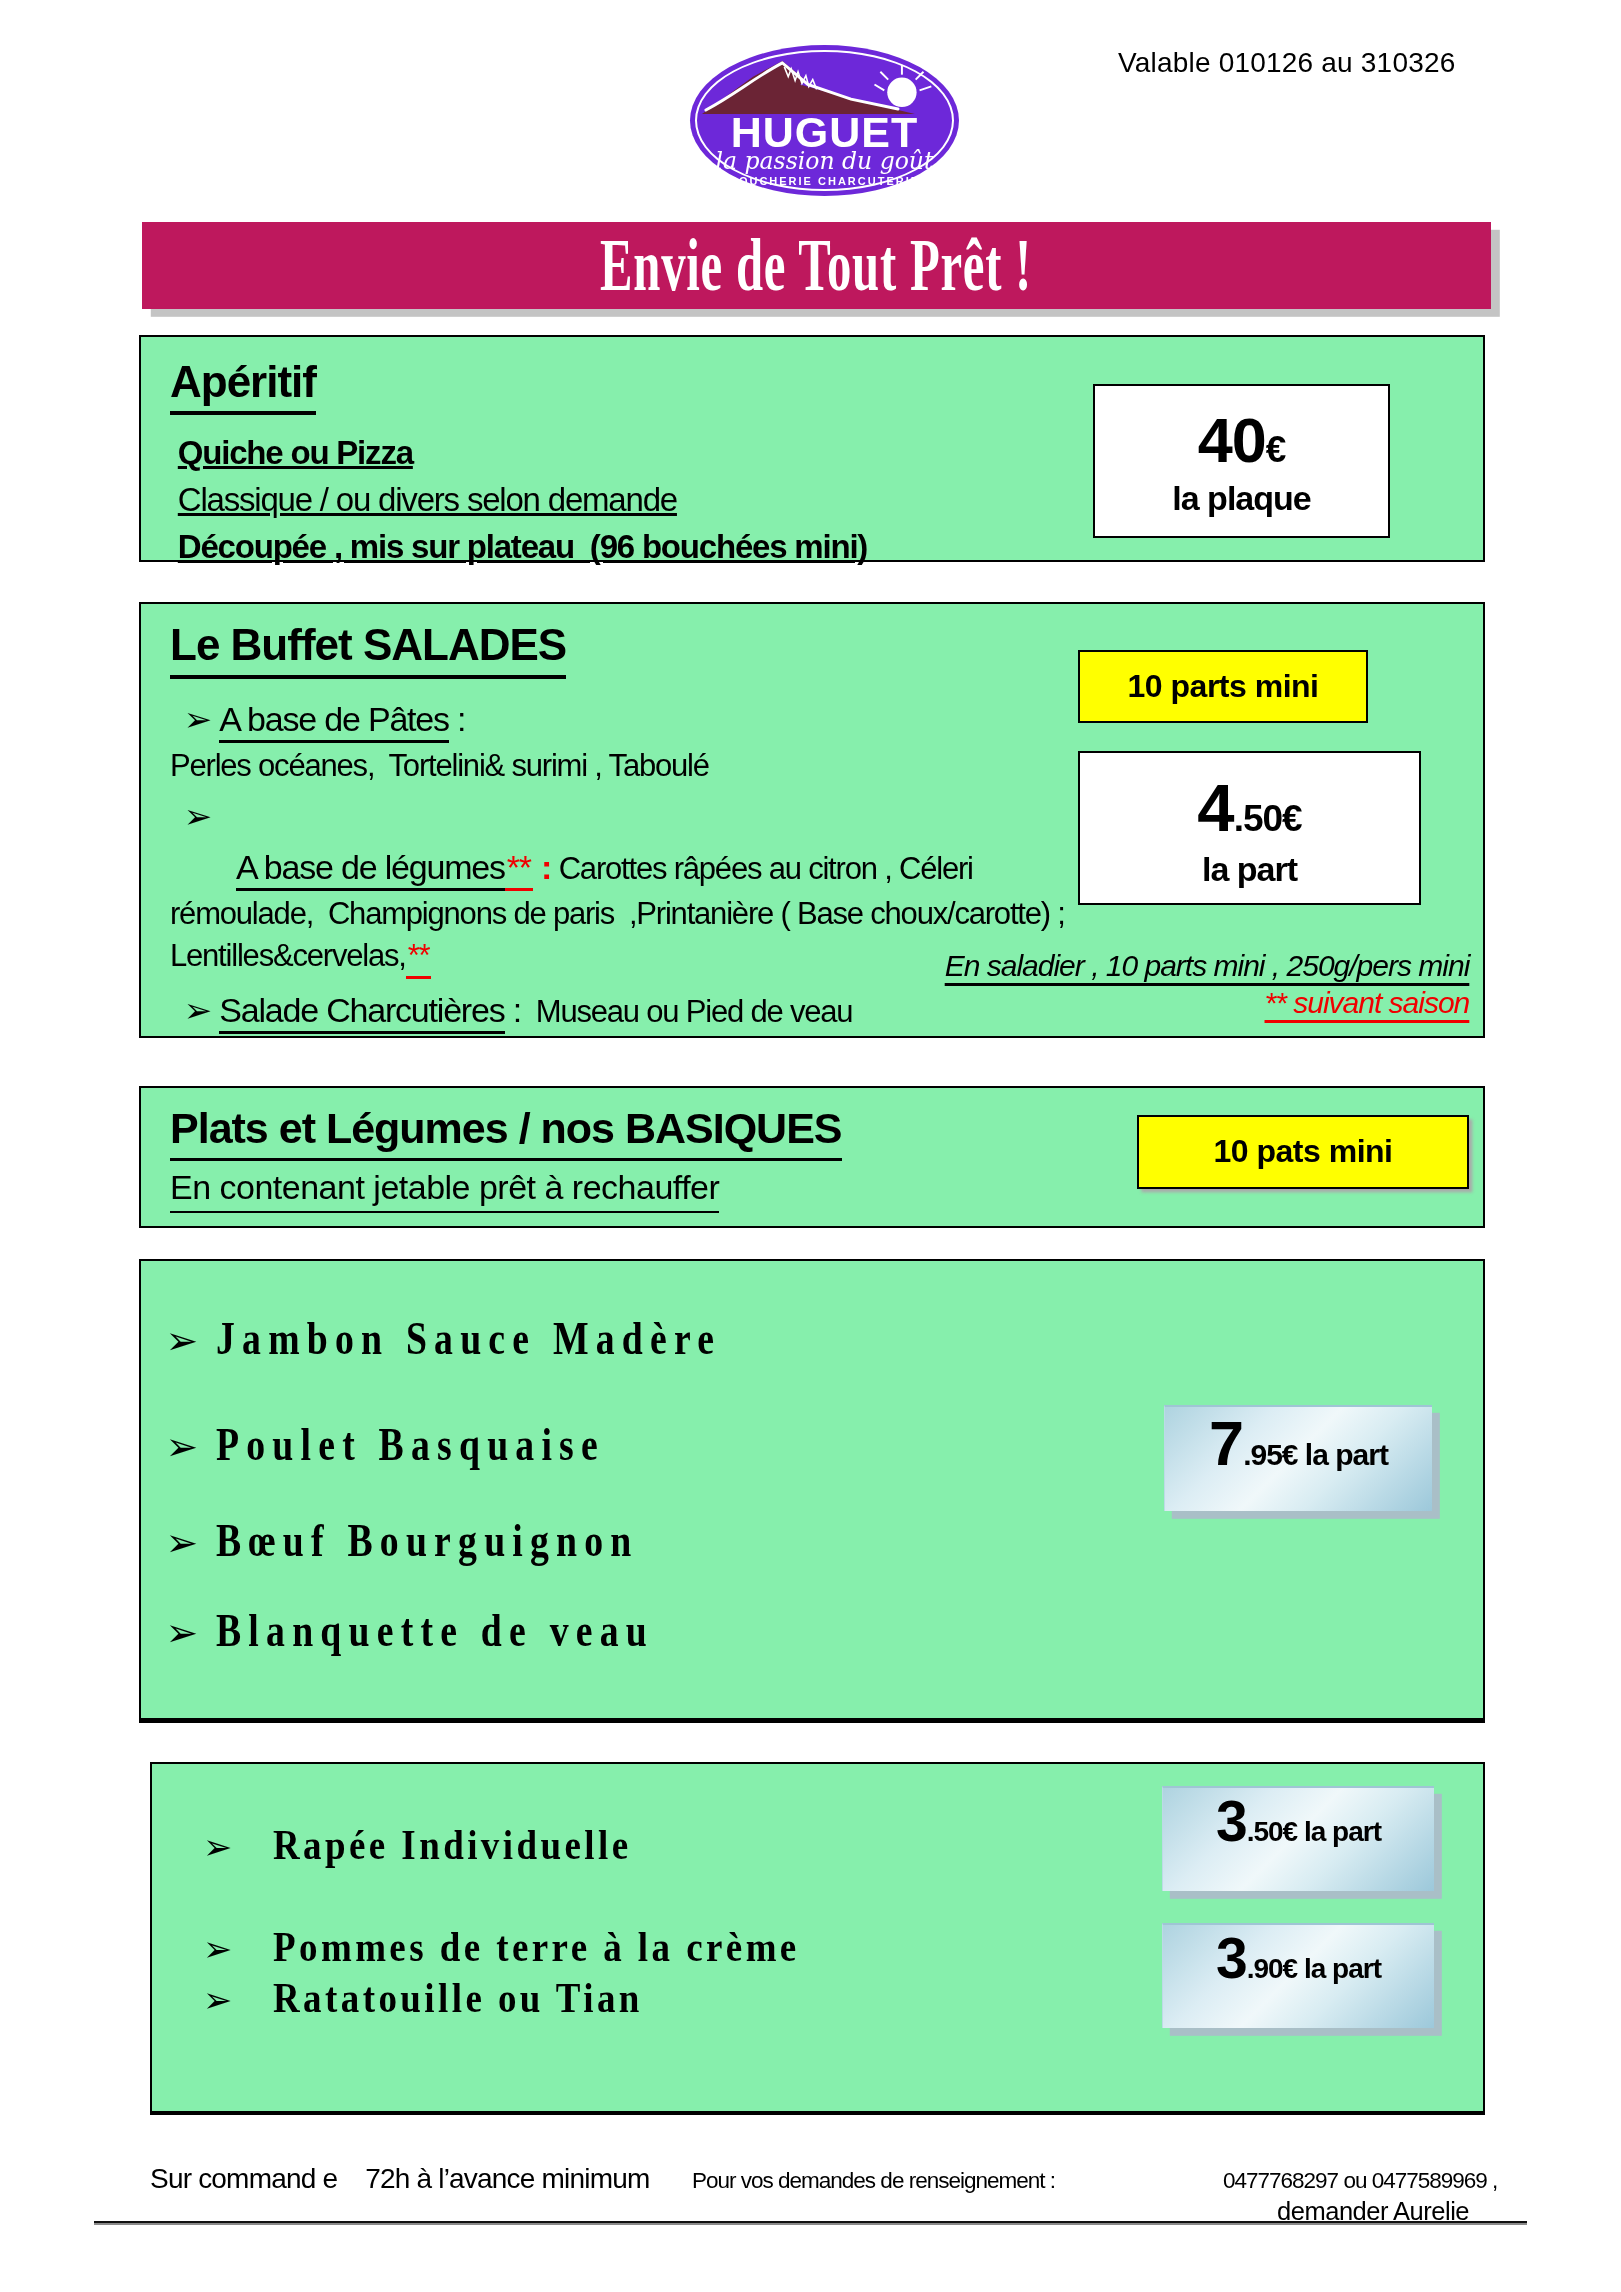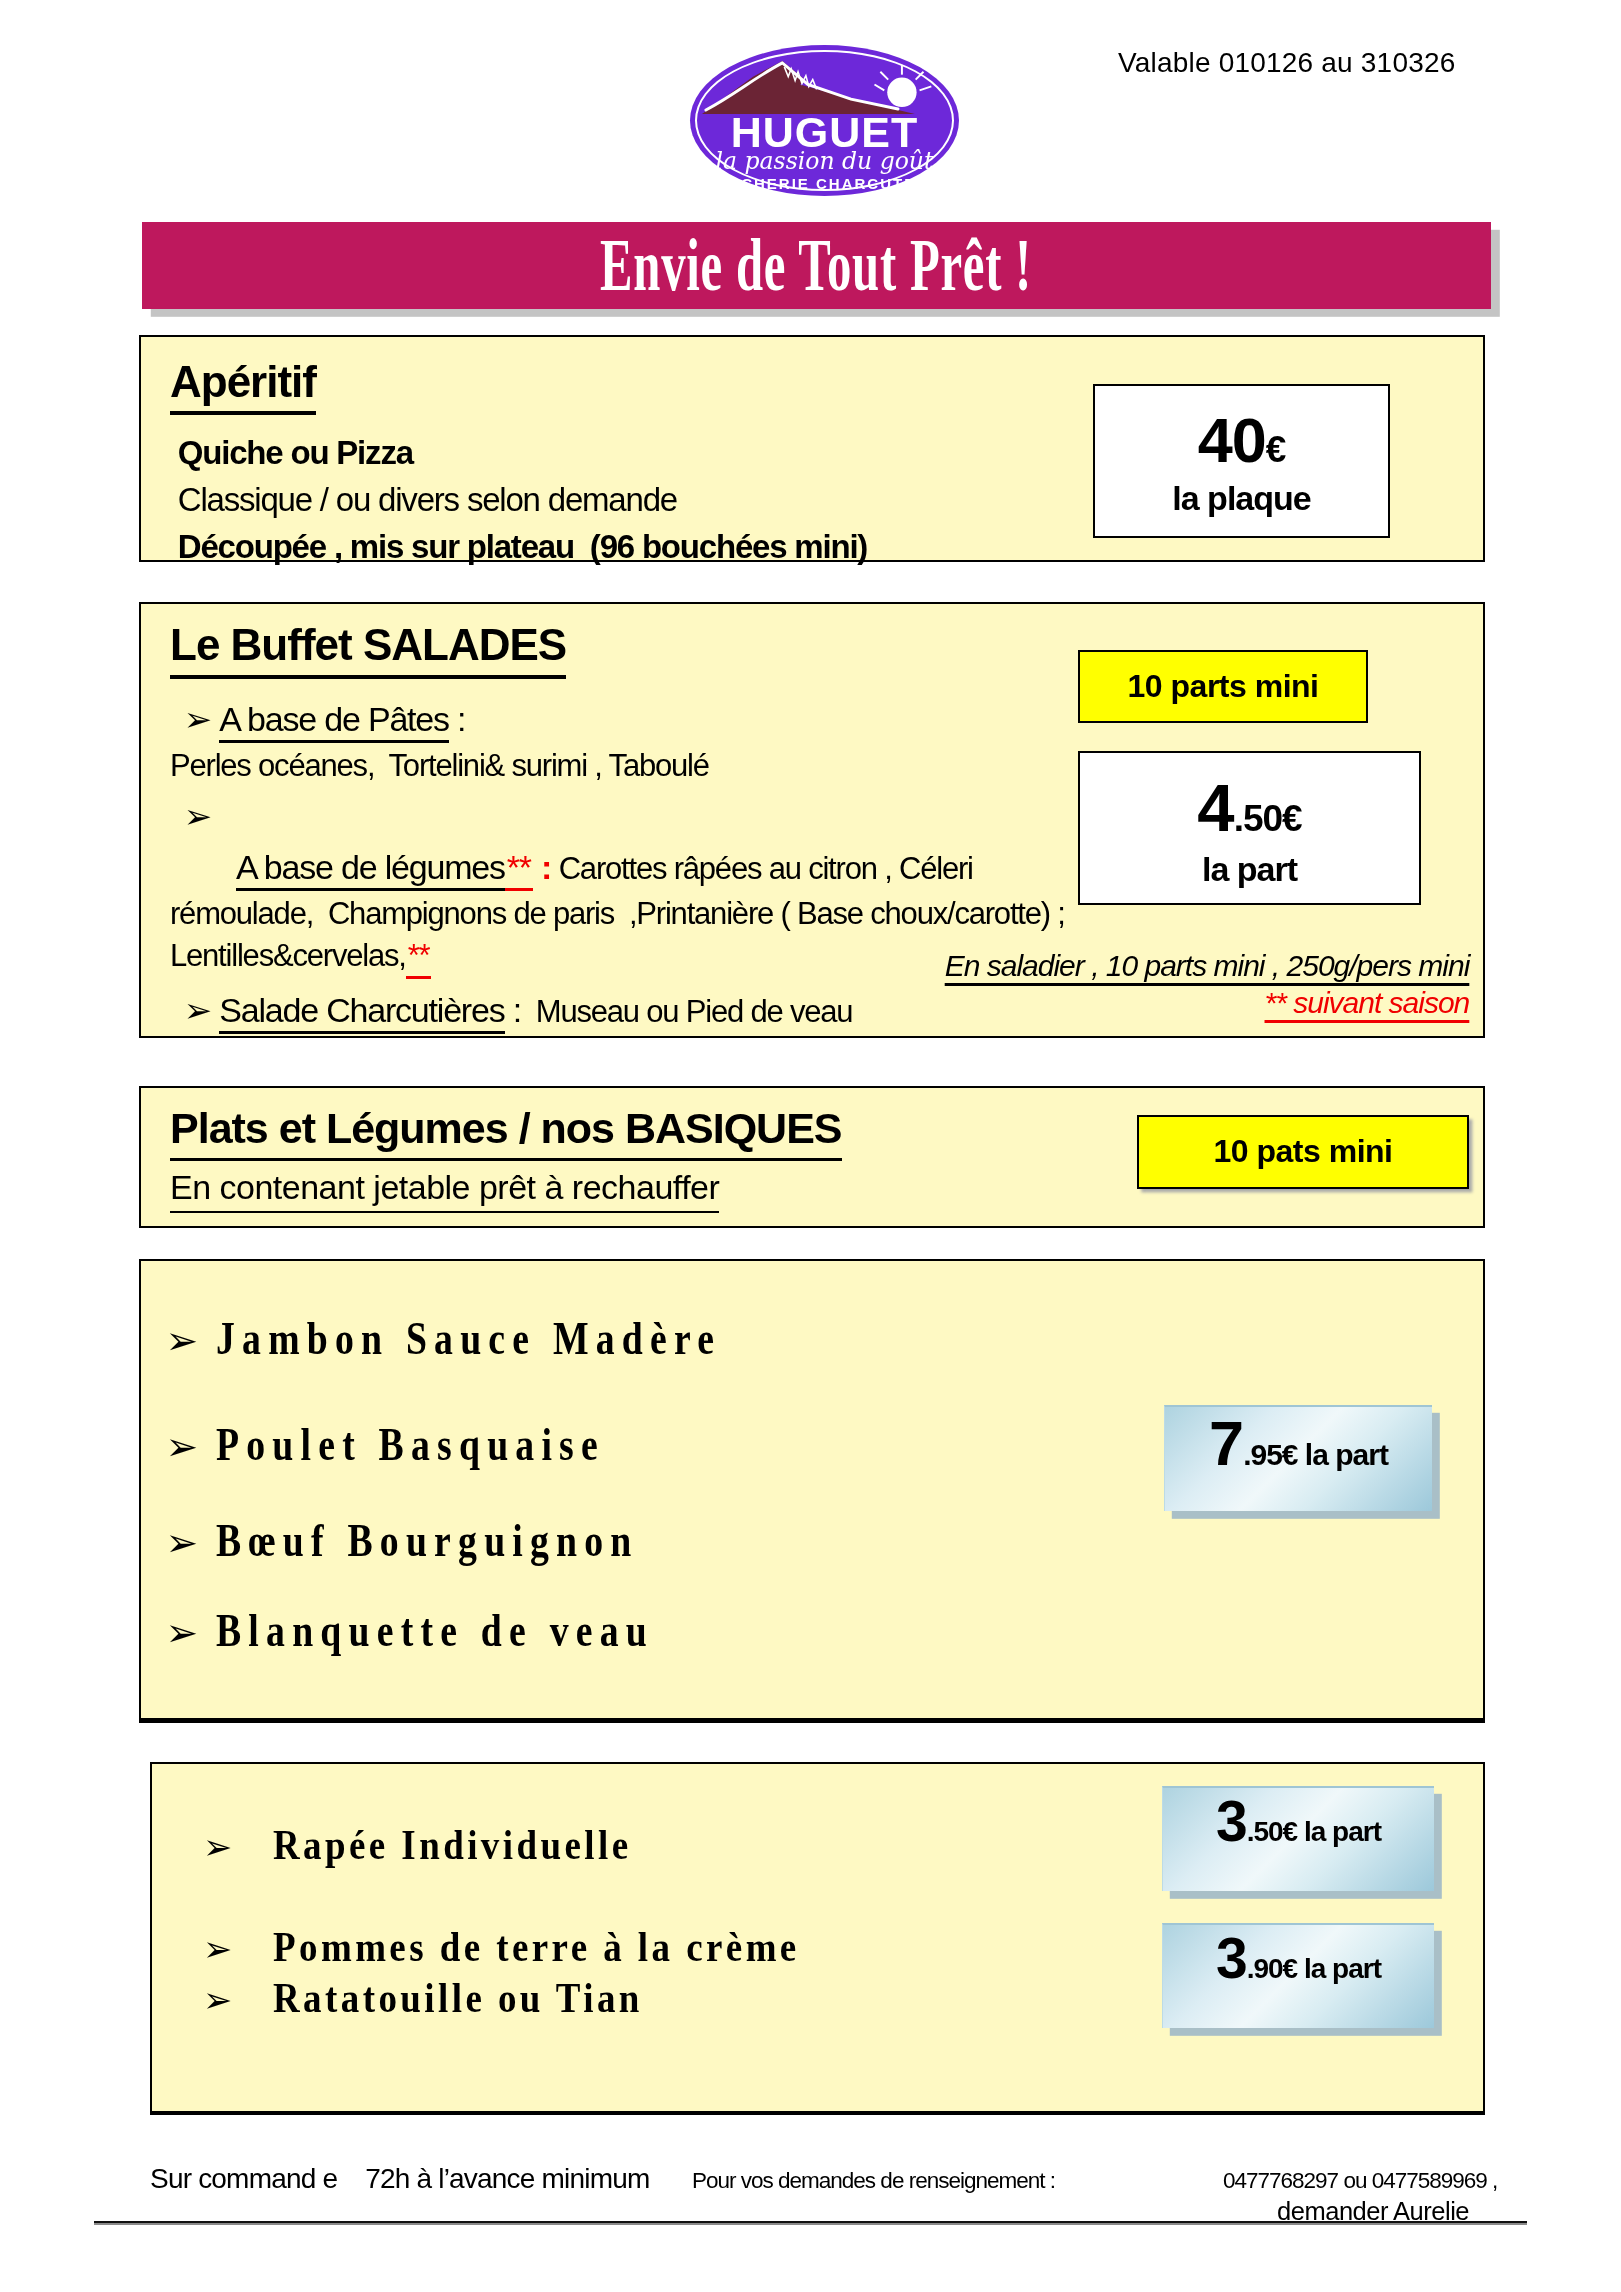--- a/index.html
+++ b/index.html
@@ -13,35 +13,35 @@
   .logo { position:absolute; left:690px; top:45px; width:269px; height:151px;
           background:#6d28d9; border-radius:50%; }
   .logo .ring { position:absolute; inset:4.9px; border:2px solid #fff; border-radius:50%; }
   .logo svg { position:absolute; left:11.8px; top:7.8px; }
   .logo-name { position:absolute; top:63px; width:100%; text-align:center;
                font-size:43px; font-weight:bold; color:#fff; letter-spacing:1px; }
   .logo-tagline { position:absolute; top:102px; width:100%; text-align:center;
                   font-family:"DejaVu Serif",serif; font-style:italic;
                   font-size:23.5px; color:#fff; }
   .logo-sub { position:absolute; top:130px; width:100%; text-align:center;
-              font-size:15px; letter-spacing:2px; color:#fff; font-weight:bold; }
+              font-size:11px; letter-spacing:2px; color:#fff; font-weight:bold; }
 
   .validity { position:absolute; left:1118px; top:47px; font-size:28px;
               letter-spacing:0.2px; white-space:nowrap; }
 
   
   .banner { position:absolute; left:142px; top:222px; width:1349px; height:87px;
             background:#be185d; box-shadow:8.8px 7.8px 0 #c4c4c4;
             display:flex; align-items:center; justify-content:center; }
   .banner-title { color:#fff; font-family:"Liberation Serif","DejaVu Serif",serif;
                   font-weight:bold; font-size:65px; white-space:nowrap;
                   transform:scale(0.75,1.15); letter-spacing:1px; }
 
   
-  .frame { position:absolute; background:#fef9c3; border:2.9px solid #000; }
+  .frame { position:absolute; background:#86efac; border:2.9px solid #000;text-decoration:underline; }
 
   .sec-title { display:inline-block; font-weight:bold; font-size:44px;
                letter-spacing:-1px; border-bottom:4.9px solid #000; padding-bottom:4.9px; }
   .menu-line { white-space:pre-wrap; font-size:33px; line-height:47px; letter-spacing:-1.2px; }
   .b { font-weight:bold; }
 
   
   .price-white { position:absolute; border:2.9px solid #000; background:#fff;
                  text-align:center; }
   .pw-amount { font-weight:bold; font-size:63px; letter-spacing:-1px; }

